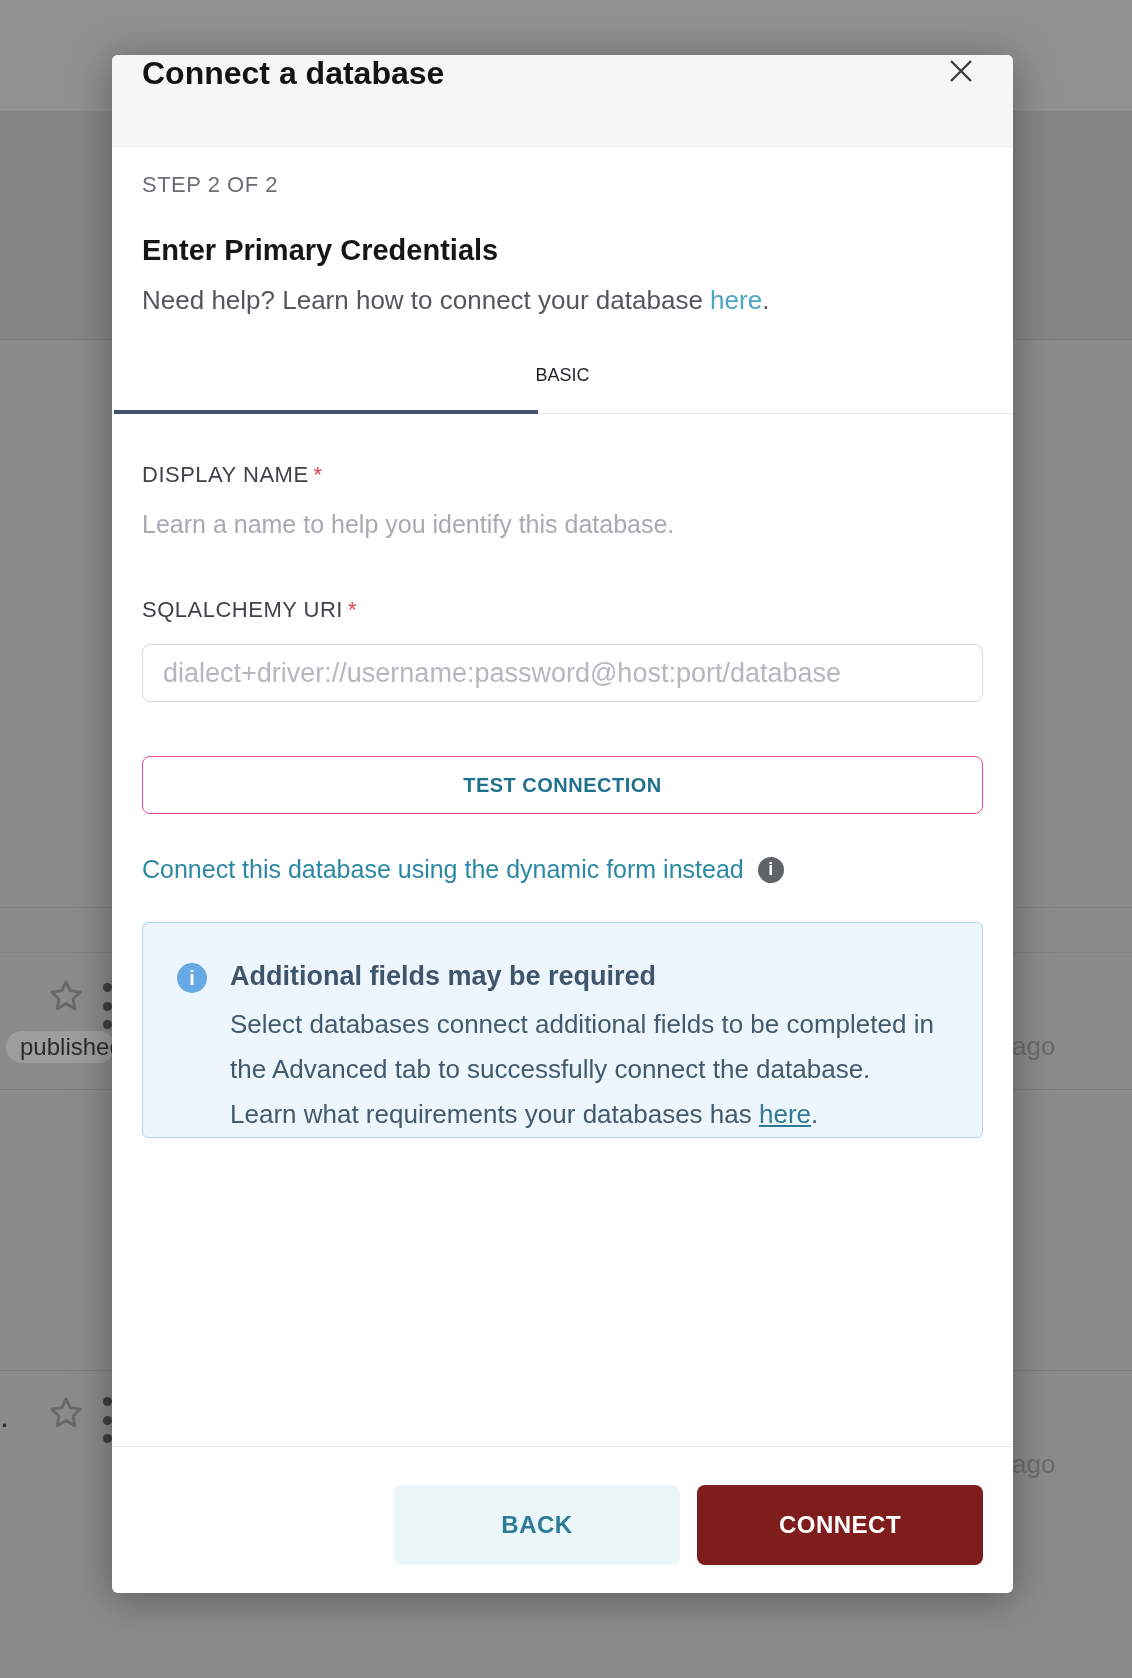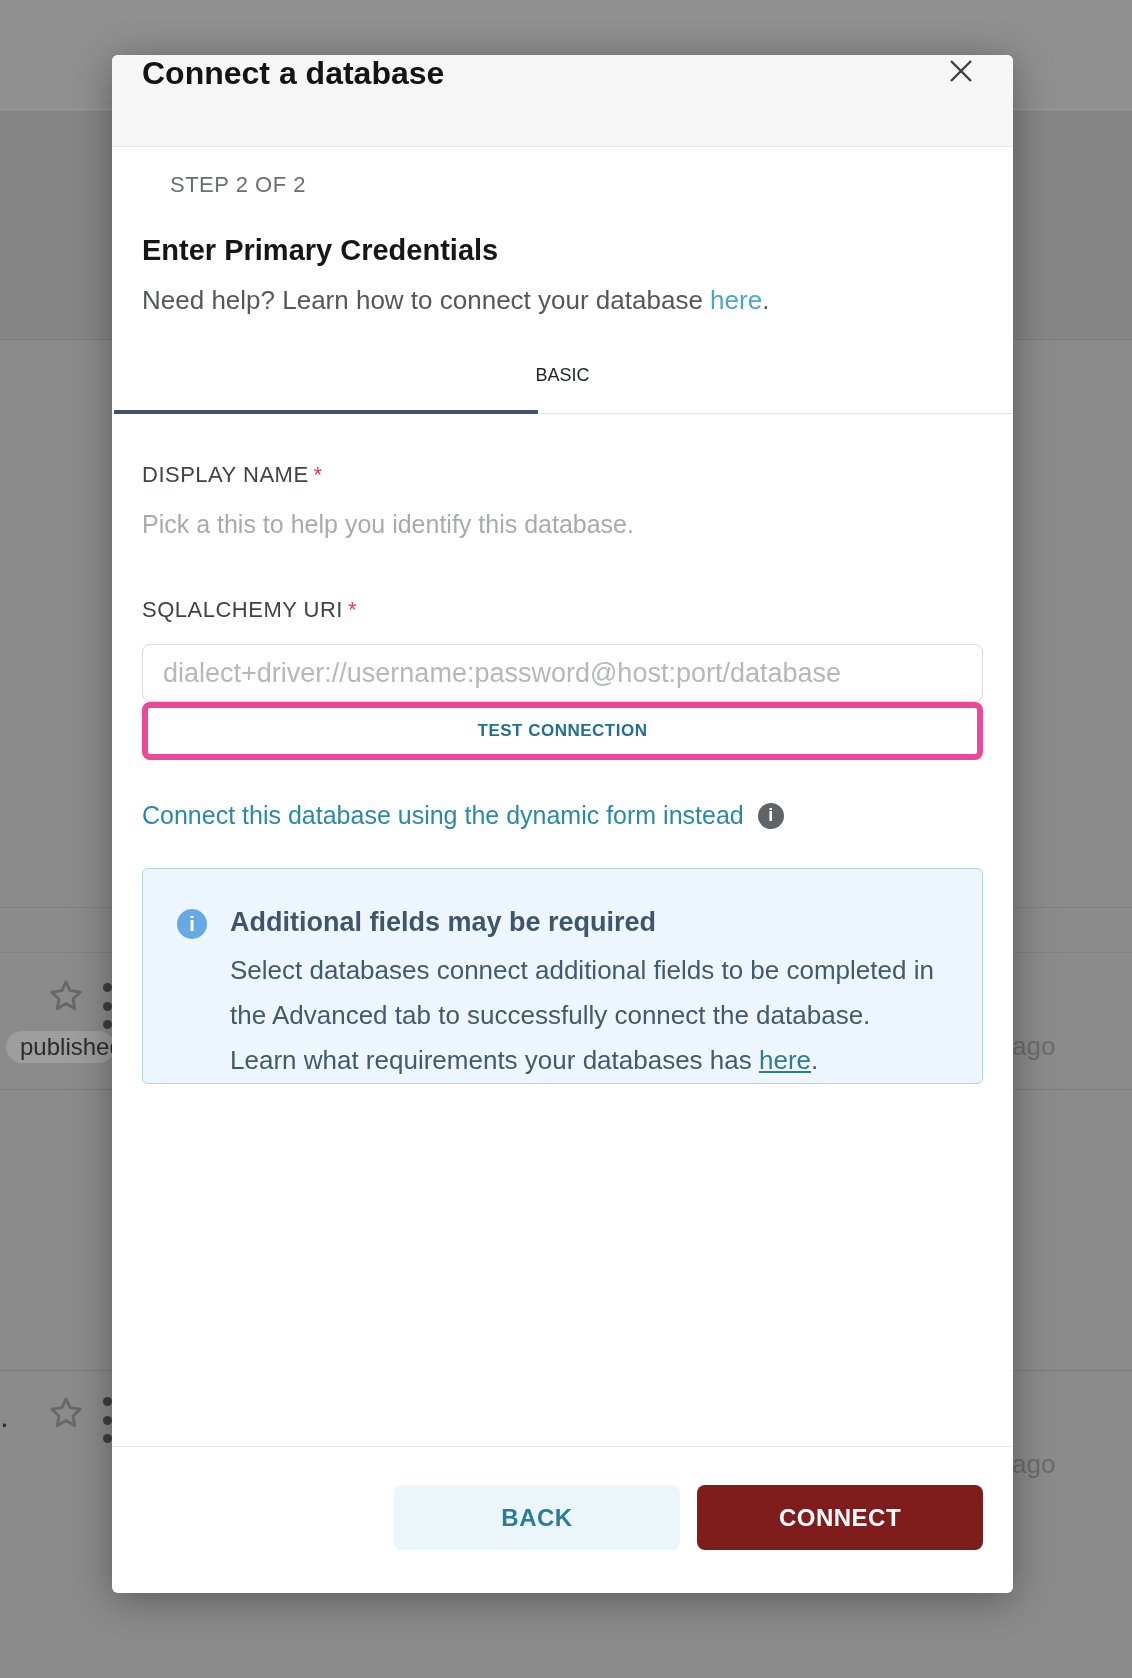--- a/index.html
+++ b/index.html
@@ -44,21 +44,21 @@
            box-shadow:0 6px 40px rgba(0,0,0,.35); display:flex; flex-direction:column; }
   .modal-header { height:92px; flex:0 0 92px; background:#f6f6f6; border-bottom:1px solid #e8e8e8;
                   display:flex; align-items:flex-start; padding:0 36px 0 30px; }
   .modal-title { font-size:32px; font-weight:700; color:#141414; flex:1; }
   .close-btn { width:32px; height:32px; background:none; border:none; cursor:pointer;
                display:flex; align-items:center; justify-content:center; color:#3f3f3f; }
 
   .modal-body { flex:1; display:flex; flex-direction:column; padding:0; min-height:0; }
   .pad { padding:0 30px; }
 
-  .step-label { margin-top:25px; font-size:22px; color:#6a6e72; letter-spacing:.5px;margin-left:28px; }
+  .step-label { margin-top:25px; font-size:22px; color:#6a6e72; letter-spacing:.5px; }
   .cred-heading { margin-top:36px; font-size:29px; font-weight:700; color:#161616; }
   .help-line { margin-top:18px; font-size:26px; color:#54575b; }
   .help-line a { color:#4ba5c5; text-decoration:none; cursor:pointer; }
 
   .tabs { margin-top:22px; position:relative; height:76px; display:flex;
           border-bottom:1px solid #e3e3e3; }
   .tab { flex:1; display:flex; align-items:center; justify-content:center;
          font-size:18px; cursor:pointer; }
   .tab.active { color:#1f2429; }
   .tab.inactive { color:#606469; }
@@ -66,23 +66,23 @@
 
   .field-label { margin-top:48px; font-size:22px; font-weight:500; color:#3f4347; letter-spacing:.5px; }
   .field-label .req { color:#e0434f; margin-left:5px; }
   .text-input { margin-top:21px; width:100%; height:58px; border:1px solid #d9d9d9; border-radius:8px;
                 padding:0 20px; font-size:27px; color:#3c4043; outline:none;
                 font-family:"Liberation Sans","DejaVu Sans",sans-serif; background:#fff; }
   .text-input::placeholder { color:#b4b8bc; opacity:1; }
   .field-help { margin-top:22px; font-size:25px; color:#a7abaf; }
   .field-label.second { margin-top:58px; }
 
-  .test-btn { width:100%; height:58px; background:#ffffff;
-              border:6px solid #ec4899; border-radius:8px; color:#20718f;
-              font-size:17px; font-weight:700; letter-spacing:.5px; cursor:pointer;
+  .test-btn { margin-top:54px; width:100%; height:58px; background:#ffffff;
+              border:1px solid #ec4899; border-radius:8px; color:#20718f;
+              font-size:20px; font-weight:700; letter-spacing:.5px; cursor:pointer;
               font-family:"Liberation Sans","DejaVu Sans",sans-serif; }
 
   .dyn-row { margin-top:41px; display:flex; align-items:center; gap:14px; }
   .dyn-link { font-size:25px; color:#2c89a6; text-decoration:none; cursor:pointer; }
   .info-dot { width:26px; height:26px; border-radius:50%; background:#5f6468; color:#ffffff;
               font-size:18px; font-weight:700; display:flex; align-items:center;
               justify-content:center; font-style:normal; }
 
   .alert-box { margin:38px 30px 0 30px; height:216px; background:#edf6fd;
                border:1px solid #b0d4f1; border-radius:6px; display:flex; padding:38px 30px 0 34px; }
@@ -93,21 +93,21 @@
   .alert-title { font-size:27px; font-weight:700; color:#3f556b; }
   .alert-line { font-size:26px; color:#43596d; margin-top:9px; line-height:36px; }
   .alert-line.first { margin-top:14px; }
   .alert-line a { color:#2f7a95; text-decoration:underline; cursor:pointer; }
 
   .spacer { flex:1; }
 
   .modal-footer { flex:0 0 147px; border-top:1px solid #e8e8e8;
                   display:flex; justify-content:flex-end; align-items:flex-start;
                   gap:17px; padding:38px 30px 0 0; }
-  .btn { height:65px; width:286px; border:none; border-radius:8px; font-size:24px;
+  .btn { height:80px; width:286px; border:none; border-radius:8px; font-size:24px;
          font-weight:700; letter-spacing:.5px; cursor:pointer;
          font-family:"Liberation Sans","DejaVu Sans",sans-serif; }
   .btn-back { background:#eaf6f8; color:#2a7c98; }
   .btn-connect { background:#7f1d1d; color:#ffffff; }
 </style>
 </head>
 <body>
 
 <div class="backdrop">
   <div class="bg-topbar"></div>
@@ -161,21 +161,21 @@
       <div class="help-line"><span>Need help? Learn how to connect your database </span><a>here</a><span>.</span></div>
     </div>
 
     <div class="tabs">
       <div class="tab active">BASIC</div>
       <div class="tab-ink"></div>
     </div>
 
     <div class="pad">
       <div class="field-label"><span>DISPLAY NAME</span><span class="req">*</span></div>
-      <div class="field-help">Pick a this to help you identify this database.</div>
+      <div class="field-help">Learn a name to help you identify this database.</div>
 
       <div class="field-label second"><span>SQLALCHEMY URI</span><span class="req">*</span></div>
       <input class="text-input" type="text" placeholder="dialect+driver://username:password@host:port/database" style="">
 
       <button class="test-btn">TEST CONNECTION</button>
 
       <div class="dyn-row">
         <a class="dyn-link">Connect this database using the dynamic form instead</a>
         <span class="info-dot">i</span>
       </div>

